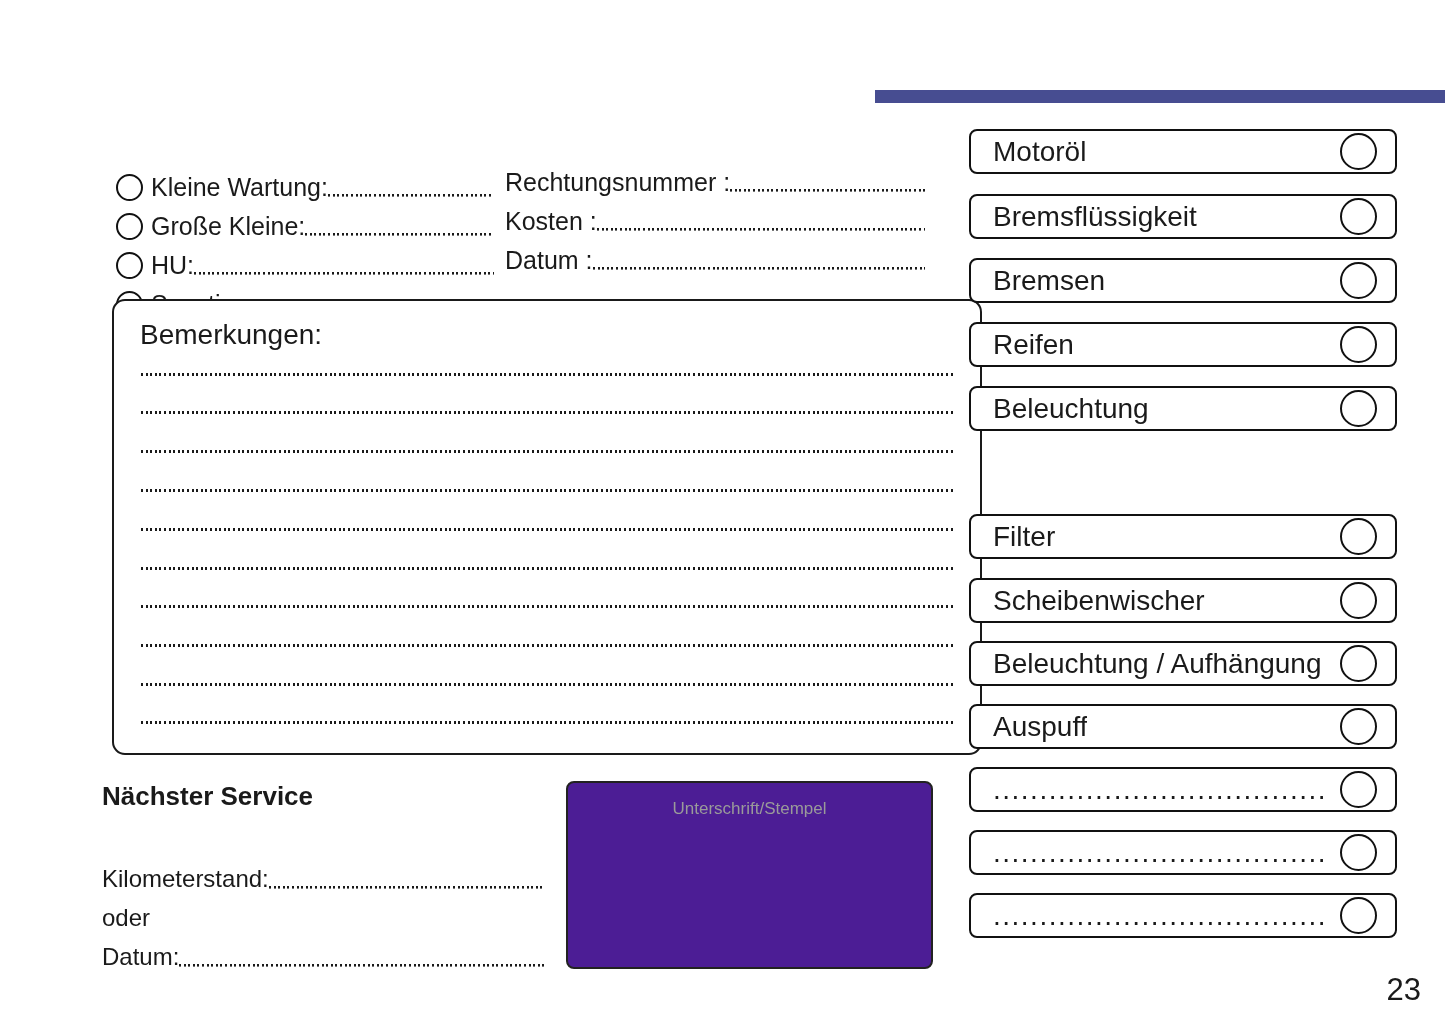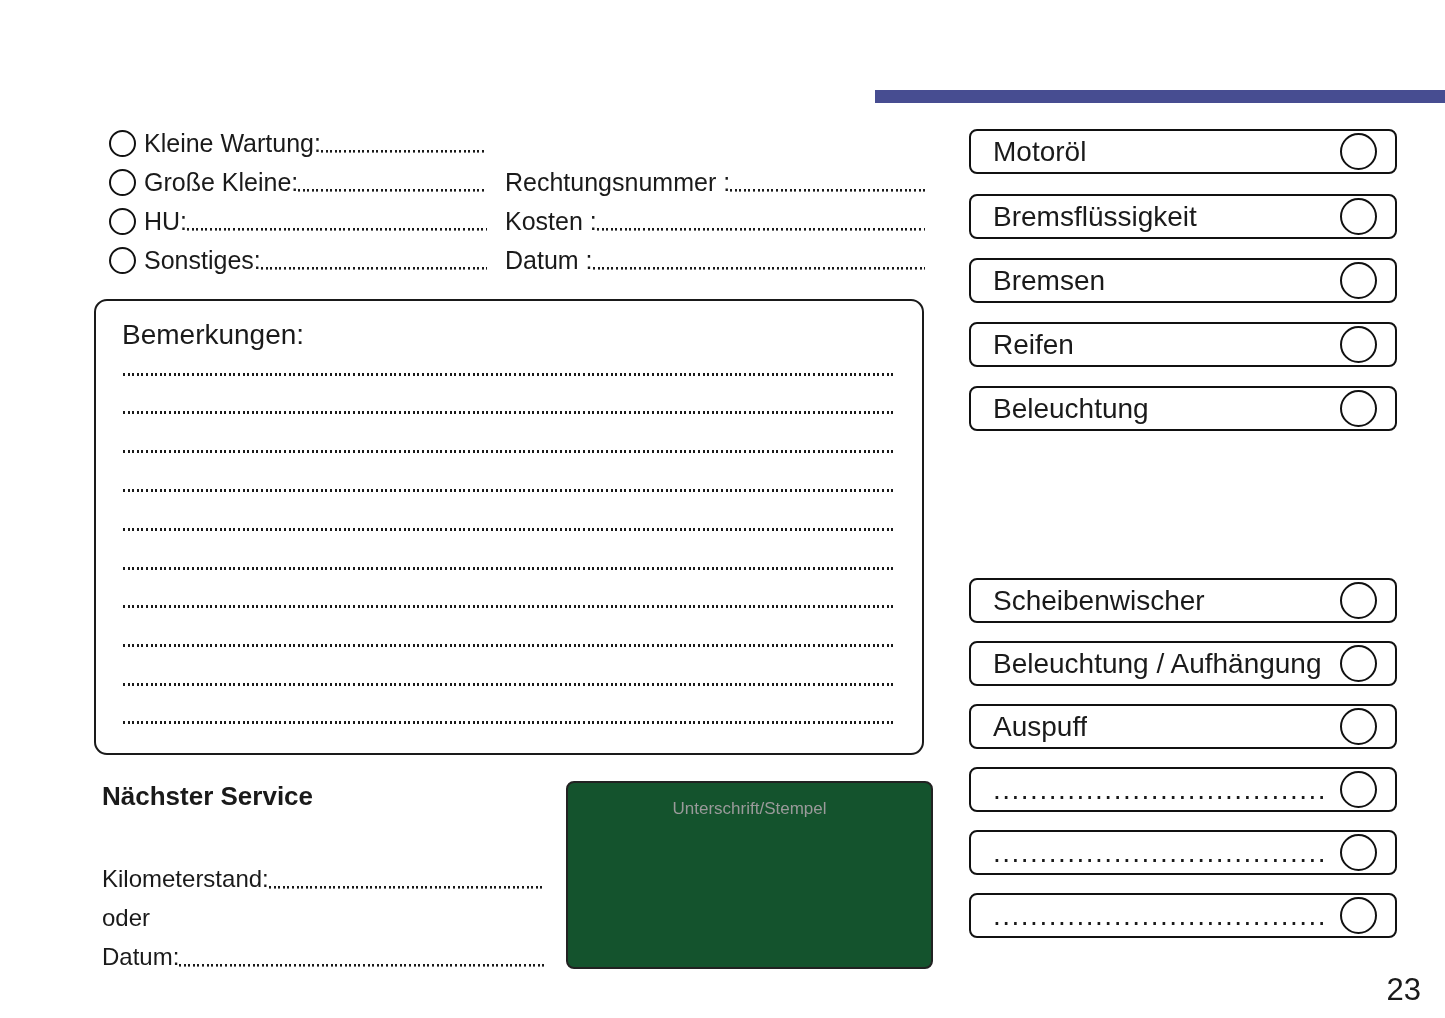--- a/index.html
+++ b/index.html
@@ -14,25 +14,26 @@
   }
   .accent-bar {
     position: absolute;
     left: 875px; top: 90px;
     width: 570px; height: 13px;
     background: #474D91;
   }
   
   .svc-row {
     position: absolute;
-    left: 109px;
+    left: 116px;
     width: 378px;
     height: 36px;
     display: flex;
     align-items: center;
+    margin-top: 44px;
   }
   .radio-circle {
     width: 23px; height: 23px;
     border: 2.5px solid #111;
     border-radius: 50%;
     flex: 0 0 auto;
     margin-right: 8px;
     background: #fff;
   }
   .svc-label, .fld-label {
@@ -53,25 +54,26 @@
     position: absolute;
     left: 505px;
     width: 420px;
     height: 36px;
     display: flex;
     align-items: center;
   }
   
   .remarks-box {
     position: absolute;
-    left: 94px; top: 299px;
+    left: 112px; top: 299px;
     width: 826px; height: 452px;
     border: 2.5px solid #1a1a1a;
     border-radius: 13px;
     background: #fff;
+    padding-left: 40px;
   }
   .remarks-title {
     position: absolute;
     left: 26px; top: 18px;
     font-size: 28px;
   }
   .remark-line {
     position: absolute;
     left: 27px; right: 26px;
     height: 2.6px;
@@ -98,21 +100,21 @@
     white-space: nowrap;
     line-height: 34px;
   }
   
   .signature-box {
     position: absolute;
     left: 566px; top: 781px;
     width: 363px; height: 184px;
     border: 2.5px solid #222;
     border-radius: 8px;
-    background: #14532d;
+    background: #4c1d95;
   }
   .signature-placeholder {
     margin-top: 16px;
     text-align: center;
     font-size: 17px;
     color: #9a9a9a;
   }
   
   .chk-row {
     position: absolute;
@@ -233,20 +235,24 @@
     <div class="check-circle"></div>
   </div>
   <div class="chk-row" style="top:258px">
     <span class="chk-label">Bremsen</span>
     <div class="check-circle"></div>
   </div>
   <div class="chk-row" style="top:386px">
     <span class="chk-label">Beleuchtung</span>
     <div class="check-circle"></div>
   </div>
+  <div class="chk-row" style="top:514px">
+    <span class="chk-label">Filter</span>
+    <div class="check-circle"></div>
+  </div>
   <div class="chk-row" style="top:578px">
     <span class="chk-label">Scheibenwischer</span>
     <div class="check-circle"></div>
   </div>
   <div class="chk-row" style="top:641px">
     <span class="chk-label">Beleuchtung / Aufhängung</span>
     <div class="check-circle"></div>
   </div>
   <div class="chk-row" style="top:704px">
     <span class="chk-label">Auspuff</span>

